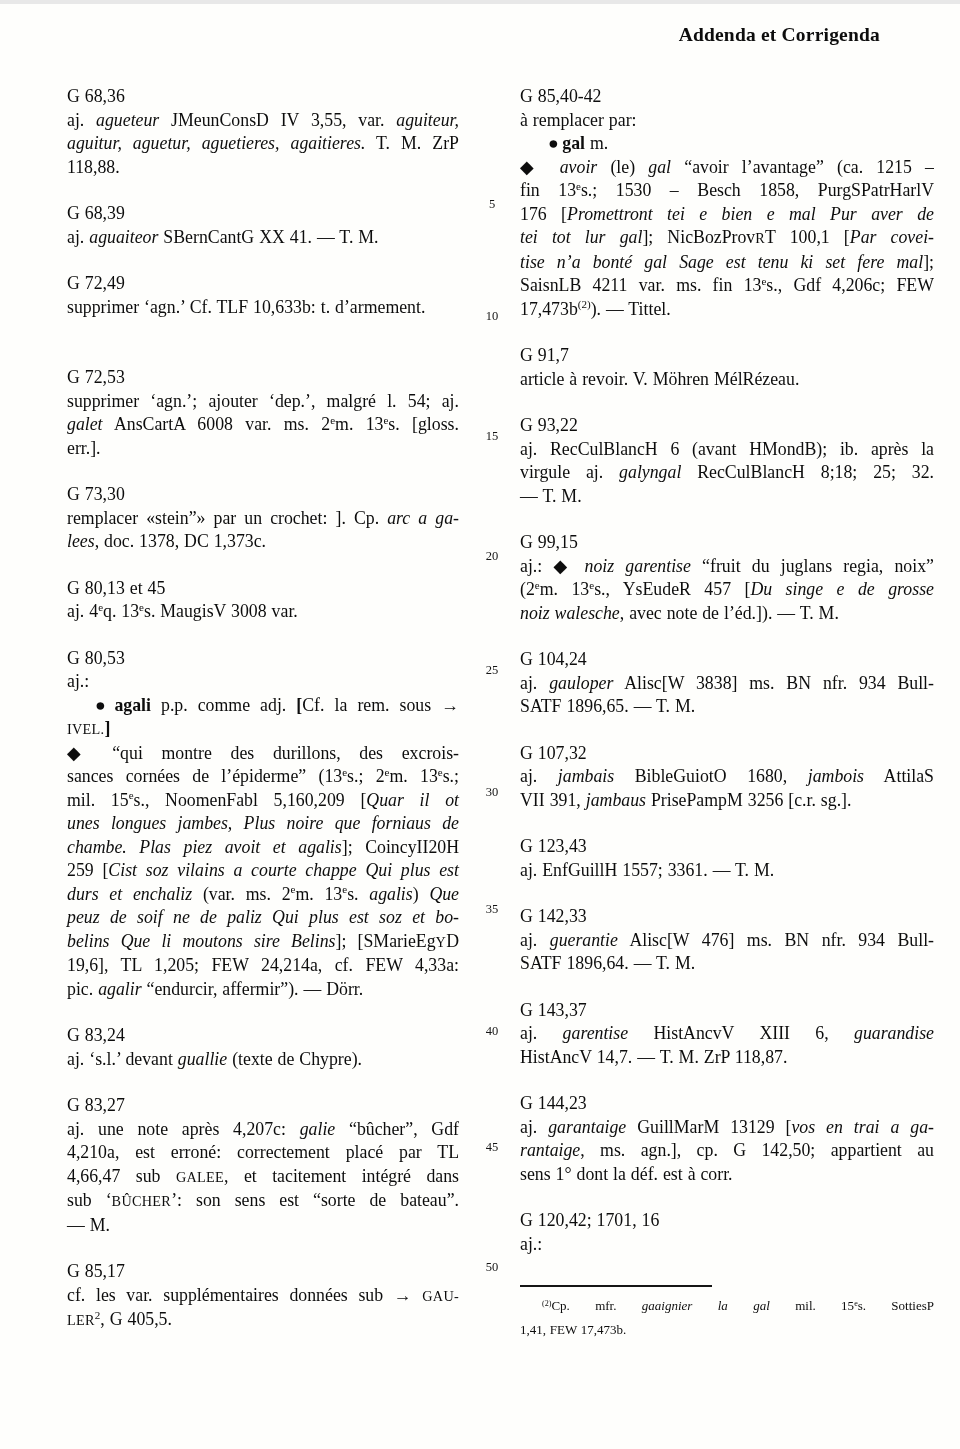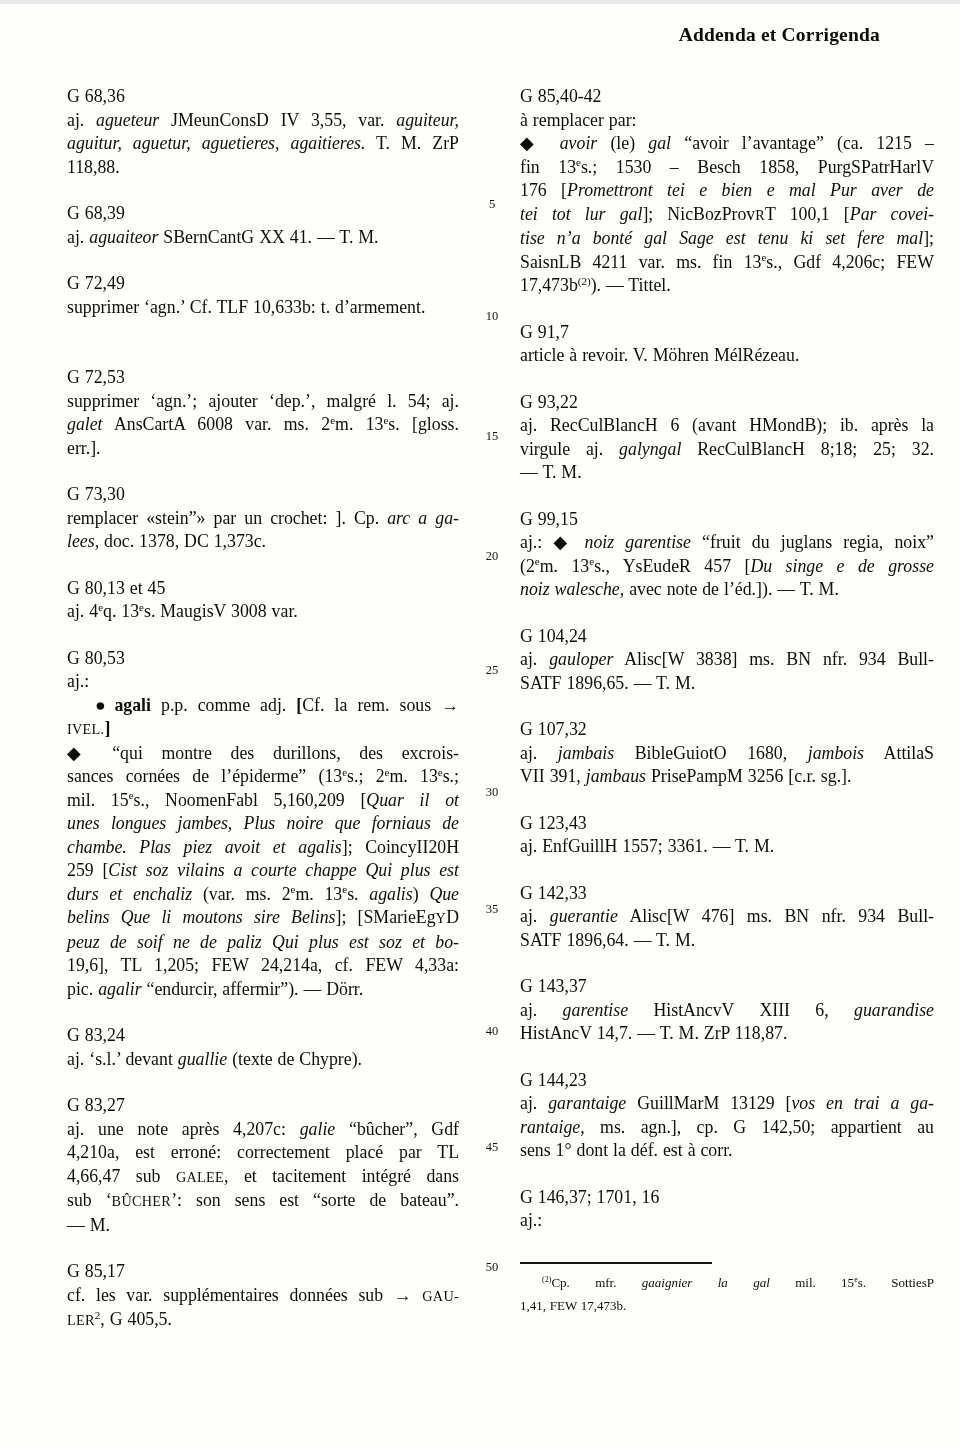--- a/index.html
+++ b/index.html
@@ -84,22 +84,22 @@
         <div class="line last">aj.:</div>
         <div class="line indent">● <b>agali</b> p.p. comme adj. <b>[</b>Cf. la rem. sous →</div>
         <div class="line last"><span class="sc">IVEL.</span><b>]</b></div>
         <div class="line">◆ “qui montre des durillons, des excrois-</div>
         <div class="line">sances cornées de l’épiderme” (13<sup>e</sup>s.; 2<sup>e</sup>m. 13<sup>e</sup>s.;</div>
         <div class="line">mil. 15<sup>e</sup>s., NoomenFabl 5,160,209 [<i>Quar il ot</i></div>
         <div class="line"><i>unes longues jambes, Plus noire que forniaus de</i></div>
         <div class="line"><i>chambe. Plas piez avoit et agalis</i>]; CoincyII20H</div>
         <div class="line">259 [<i>Cist soz vilains a courte chappe Qui plus est</i></div>
         <div class="line"><i>durs et enchaliz</i> (var. ms. 2<sup>e</sup>m. 13<sup>e</sup>s. <i>agalis</i>) <i>Que</i></div>
+        <div class="line"><i>peuz de soif ne de paliz Qui plus est soz et bo-</i></div>
         <div class="line"><i>belins Que li moutons sire Belins</i>]; [SMarieEg<span class="sc">Y</span>D</div>
-        <div class="line"><i>peuz de soif ne de paliz Qui plus est soz et bo-</i></div>
         <div class="line">19,6], TL 1,205; FEW 24,214a, cf. FEW 4,33a:</div>
         <div class="line last">pic. <i>agalir</i> “endurcir, affermir”). — Dörr.</div>
       </div>
       <div class="entry">
         <div class="line ref last">G 83,24</div>
         <div class="line last">aj. ‘s.l.’ devant <i>guallie</i> (texte de Chypre).</div>
       </div>
       <div class="entry">
         <div class="line ref last">G 83,27</div>
         <div class="line">aj. une note après 4,207c: <i>galie</i> “bûcher”, Gdf</div>
@@ -111,20 +111,21 @@
       <div class="entry">
         <div class="line ref last">G 85,17</div>
         <div class="line">cf. les var. supplémentaires données sub → <span class="sc">GAU-</span></div>
         <div class="line last"><span class="sc">LER</span><sup>2</sup>, G 405,5.</div>
       </div>
     </div>
   <div class="col col-right" id="col-right">
       <div class="entry">
         <div class="line ref last">G 85,40-42</div>
         <div class="line last">à remplacer par:</div>
+        <div class="line last indent">● <b>gal</b> m.</div>
         <div class="line">◆ <i>avoir</i> (le) <i>gal</i> “avoir l’avantage” (ca. 1215 –</div>
         <div class="line">fin 13<sup>e</sup>s.; 1530 – Besch 1858, PurgSPatrHarlV</div>
         <div class="line">176 [<i>Promettront tei e bien e mal Pur aver de</i></div>
         <div class="line"><i>tei tot lur gal</i>]; NicBozProv<span class="sc">R</span>T 100,1 [<i>Par covei-</i></div>
         <div class="line"><i>tise n’a bonté gal Sage est tenu ki set fere mal</i>];</div>
         <div class="line">SaisnLB 4211 var. ms. fin 13<sup>e</sup>s., Gdf 4,206c; FEW</div>
         <div class="line last">17,473b<sup>(2)</sup>). — Tittel.</div>
       </div>
       <div class="entry">
         <div class="line ref last">G 91,7</div>
@@ -166,21 +167,21 @@
         <div class="line">aj. <i>garentise</i> HistAncvV XIII 6, <i>guarandise</i></div>
         <div class="line last">HistAncV 14,7. — T. M. ZrP 118,87.</div>
       </div>
       <div class="entry">
         <div class="line ref last">G 144,23</div>
         <div class="line">aj. <i>garantaige</i> GuillMarM 13129 [<i>vos en trai a ga-</i></div>
         <div class="line"><i>rantaige</i>, ms. agn.], cp. G 142,50; appartient au</div>
         <div class="line last">sens 1° dont la déf. est à corr.</div>
       </div>
       <div class="entry">
-        <div class="line ref last">G 146,37; 1701, 16</div>
+        <div class="line ref last">G 120,42; 1701, 16</div>
         <div class="line last">aj.:</div>
       </div>
       <div class="footnote">
         <div class="fn-rule"></div>
         <div class="line indent"><sup>(2)</sup>Cp. mfr. <i>gaaignier la gal</i> mil. 15<sup>e</sup>s. SottiesP</div>
         <div class="line last">1,41, FEW 17,473b.</div>
       </div>
     </div>
   <div class="gutter" id="gutter">
       <div class="gnum" style="top: 193px;">5</div>

